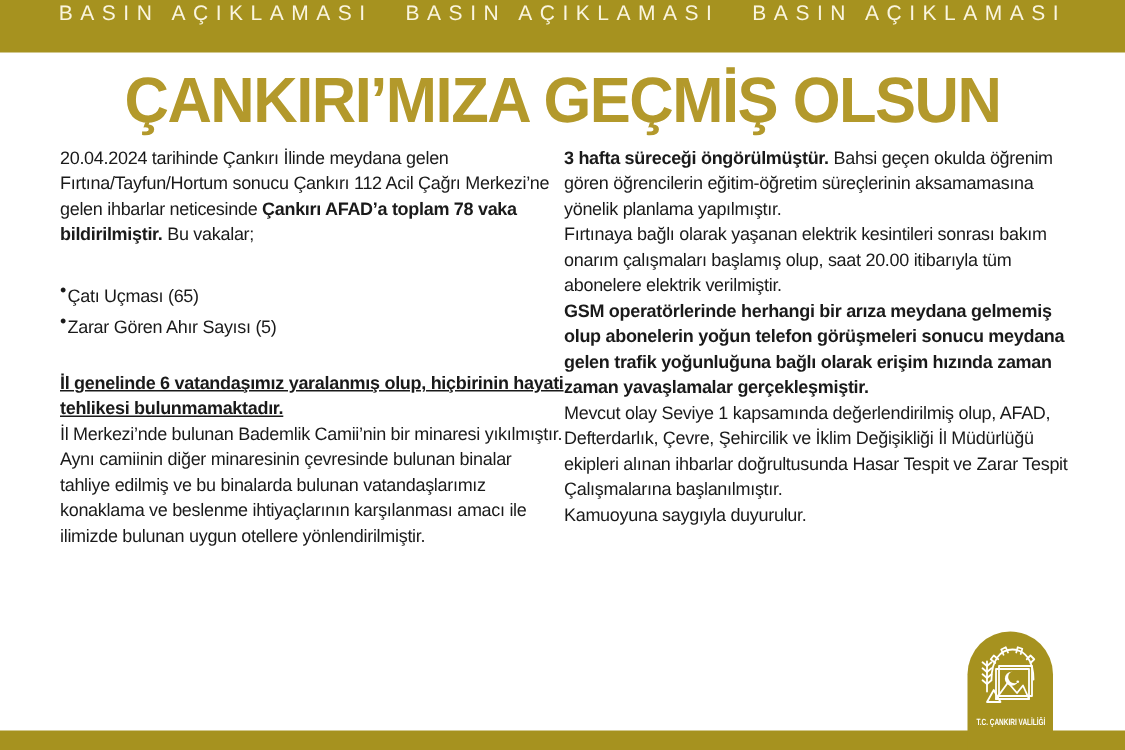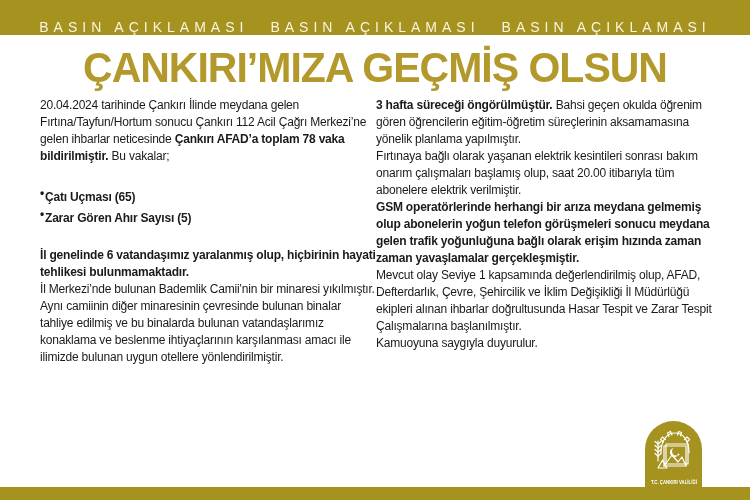--- a/index.html
+++ b/index.html
@@ -15,21 +15,21 @@
     background:#ffffff;
     font-family:"Liberation Sans", sans-serif;
     position:relative;
     overflow:hidden;
   }
   .topbar{
     height:35px;
     background:var(--gold);
     display:flex;
     justify-content:center;
-    align-items:flex-end;
+    align-items:flex-start;
     gap:22px;
   }
   .topbar .banner-item{
     color:var(--banner-text);
     font-size:14px;
     letter-spacing:5px;
     font-weight:400;
     white-space:nowrap;
   }
   h1.title{
@@ -48,21 +48,21 @@
   }
   .col{
     flex:1;
     font-size:12px;
     line-height:17px;
     letter-spacing:-0.2px;
     color:var(--body-text);
   }
   .col p{margin:0;}
   .spacer{height:20px;}
-  .bullet-line{font-weight:bold;}
+  .bullet-line{font-weight:normal;}
   .bullet-marker{
     display:inline-block;
     vertical-align:4px;
     margin-right:1px;
   }
   .bottombar{
     position:absolute;
     left:0;bottom:0;
     width:750px;height:13px;
     background:var(--gold);
@@ -101,21 +101,21 @@
 
 <h1 class="title">ÇANKIRI’MIZA GEÇMİŞ OLSUN</h1>
 
 <main class="cols">
   <section class="col">
       <p><span>20.04.2024 tarihinde Çankırı İlinde meydana gelen Fırtına/Tayfun/Hortum sonucu Çankırı 112 Acil Çağrı Merkezi’ne gelen ihbarlar neticesinde </span><span style="font-weight: bold;">Çankırı AFAD’a toplam 78 vaka bildirilmiştir.</span><span> Bu vakalar;</span></p>
       <div class="spacer"></div>
       <div class="bullet-line"><span class="bullet-marker">•</span><span>Çatı Uçması (65)</span></div>
       <div class="bullet-line"><span class="bullet-marker">•</span><span>Zarar Gören Ahır Sayısı (5)</span></div>
       <div class="spacer"></div>
-      <p><span style="font-weight: bold;">İl genelinde 6 vatandaşımız yaralanmış olup, hiçbirinin hayati tehlikesi bulunmamaktadır.</span></p>
+      <p><span style="font-weight: bold; text-decoration: underline;">İl genelinde 6 vatandaşımız yaralanmış olup, hiçbirinin hayati tehlikesi bulunmamaktadır.</span></p>
       <p><span>İl Merkezi’nde bulunan Bademlik Camii’nin bir minaresi yıkılmıştır. Aynı camiinin diğer minaresinin çevresinde bulunan binalar tahliye edilmiş ve bu binalarda bulunan vatandaşlarımız konaklama ve beslenme ihtiyaçlarının karşılanması amacı ile ilimizde bulunan uygun otellere yönlendirilmiştir.</span></p>
     </section>
   <section class="col">
       <p><span style="font-weight: bold;">3 hafta süreceği öngörülmüştür.</span><span> Bahsi geçen okulda öğrenim gören öğrencilerin eğitim-öğretim süreçlerinin aksamamasına yönelik planlama yapılmıştır.</span></p>
       <p><span>Fırtınaya bağlı olarak yaşanan elektrik kesintileri sonrası bakım onarım çalışmaları başlamış olup, saat 20.00 itibarıyla tüm abonelere elektrik verilmiştir.</span></p>
       <p><span style="font-weight: bold;">GSM operatörlerinde herhangi bir arıza meydana gelmemiş olup abonelerin yoğun telefon görüşmeleri sonucu meydana gelen trafik yoğunluğuna bağlı olarak erişim hızında zaman zaman yavaşlamalar gerçekleşmiştir.</span></p>
       <p><span>Mevcut olay Seviye 1 kapsamında değerlendirilmiş olup, AFAD, Defterdarlık, Çevre, Şehircilik ve İklim Değişikliği İl Müdürlüğü ekipleri alınan ihbarlar doğrultusunda Hasar Tespit ve Zarar Tespit Çalışmalarına başlanılmıştır.</span></p>
       <p><span>Kamuoyuna saygıyla duyurulur.</span></p>
     </section>
 </main>

